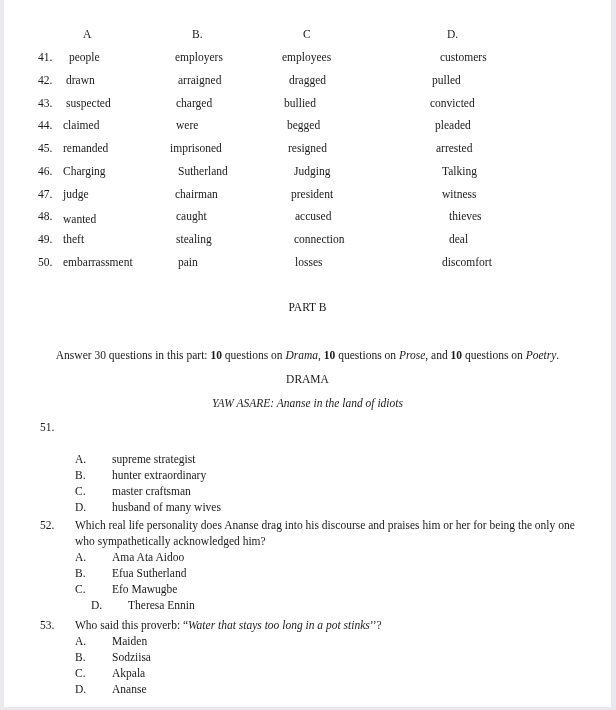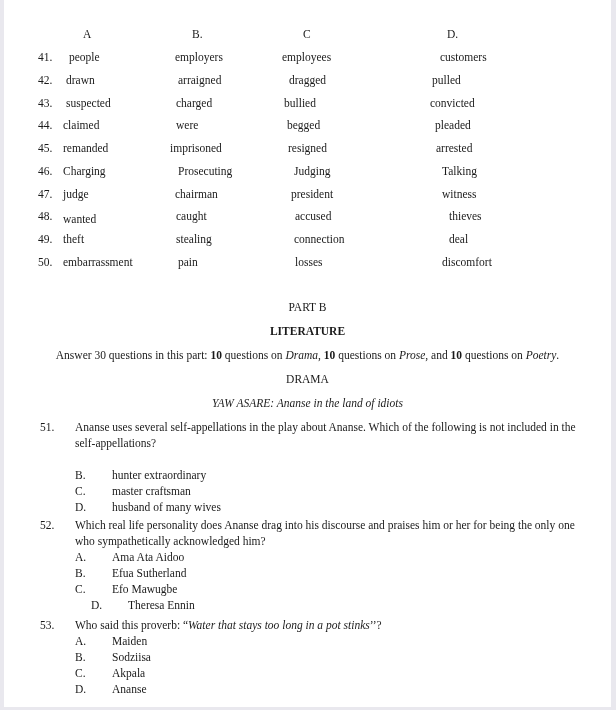--- a/index.html
+++ b/index.html
@@ -51,21 +51,21 @@
     <span class="abs" style="left:431px;top:118px;">pleaded</span>
 
     <span class="abs" style="left:34px;top:141px;">45.</span>
     <span class="abs" style="left:59px;top:141px;">remanded</span>
     <span class="abs" style="left:166px;top:141px;">imprisoned</span>
     <span class="abs" style="left:284px;top:141px;">resigned</span>
     <span class="abs" style="left:432px;top:141px;">arrested</span>
 
     <span class="abs" style="left:34px;top:164px;">46.</span>
     <span class="abs" style="left:59px;top:164px;">Charging</span>
-    <span class="abs" style="left:174px;top:164px;">Prosecuting</span>
+    <span class="abs" style="left:174px;top:164px;">Sutherland</span>
     <span class="abs" style="left:290px;top:164px;">Judging</span>
     <span class="abs" style="left:438px;top:164px;">Talking</span>
 
     <span class="abs" style="left:34px;top:187px;">47.</span>
     <span class="abs" style="left:59px;top:187px;">judge</span>
     <span class="abs" style="left:171px;top:187px;">chairman</span>
     <span class="abs" style="left:287px;top:187px;">president</span>
     <span class="abs" style="left:438px;top:187px;">witness</span>
 
     <span class="abs" style="left:34px;top:209px;">48.</span>
@@ -81,28 +81,27 @@
     <span class="abs" style="left:445px;top:232px;">deal</span>
 
     <span class="abs" style="left:34px;top:255px;">50.</span>
     <span class="abs" style="left:59px;top:255px;">embarrassment</span>
     <span class="abs" style="left:174px;top:255px;">pain</span>
     <span class="abs" style="left:291px;top:255px;">losses</span>
     <span class="abs" style="left:438px;top:255px;">discomfort</span>
   </div>
 
   <div class="center" style="top:300px;">PART B</div>
-  <div class="center b" style="top:324px;">LITERATURE</div>
   <div class="center" style="top:348px;"><span>Answer 30 questions in this part: </span><span class="b">10</span><span> questions on </span><span class="i">Drama</span><span>, </span><span class="b">10</span><span> questions on </span><span class="i">Prose</span><span>, and </span><span class="b">10</span><span> questions on </span><span class="i">Poetry</span><span>.</span></div>
   <div class="center" style="top:372px;">DRAMA</div>
   <div class="center i" style="top:396px;">YAW ASARE: Ananse in the land of idiots</div>
 
   <div class="q" style="left:0;top:419px;width:607px;height:96px;">
     <span class="qnum">51.</span>
-    <span class="qtext">Ananse uses several self-appellations in the play about Ananse. Which of the following is not included in the self-appellations?</span>
+    <div class="opt" style="top:32px;"><span class="l">A.</span><span>supreme strategist</span></div>
     <div class="opt" style="top:48px;"><span class="l">B.</span><span>hunter extraordinary</span></div>
     <div class="opt" style="top:64px;"><span class="l">C.</span><span>master craftsman</span></div>
     <div class="opt" style="top:80px;"><span class="l">D.</span><span>husband of many wives</span></div>
   </div>
 
   <div class="q" style="left:0;top:517px;width:498px;height:96px;">
     <span class="qnum">52.</span>
     <span class="qtext">Which real life personality does Ananse drag into his discourse and praises him or her for being the only one who sympathetically acknowledged him?</span>
     <div class="opt" style="top:32px;"><span class="l">A.</span><span>Ama Ata Aidoo</span></div>
     <div class="opt" style="top:48px;"><span class="l">B.</span><span>Efua Sutherland</span></div>

